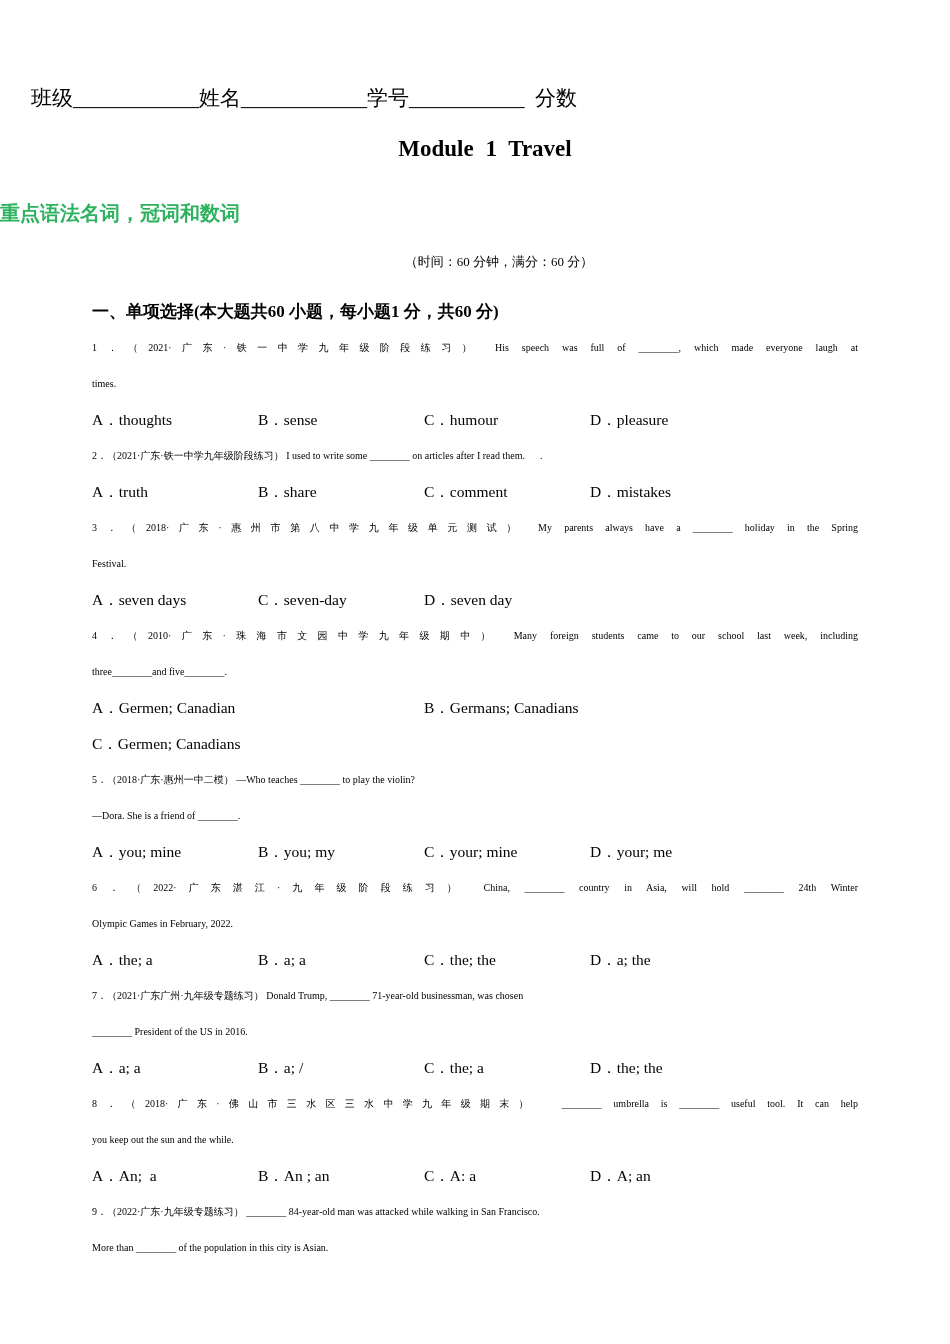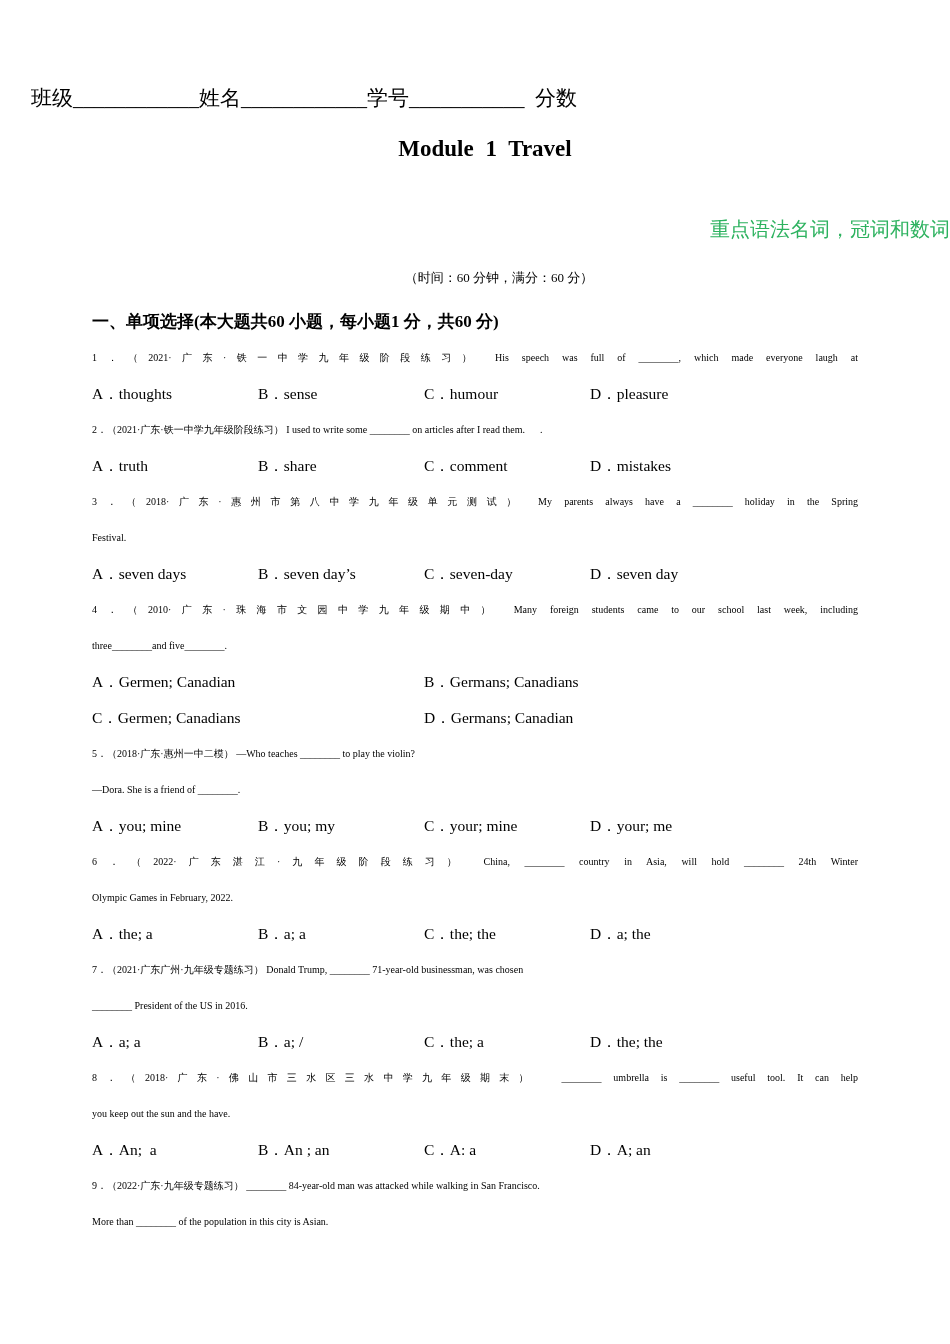--- a/index.html
+++ b/index.html
@@ -22,36 +22,36 @@
   .title {
     margin-top: 22px;
     text-align: center;
     font-size: 23px;
     font-weight: bold;
     line-height: 30px;
     word-spacing: 6px;
     margin-left: 20px;
   }
   .subtitle {
-    margin-top: 50px;
-    text-align: right;
+    margin-top: 34px;
+    text-align: left;
     font-size: 20px;
-    font-weight: normal;
+    font-weight: bold;
     line-height: 30px;
     color: var(--subtitle-green, #2DB25F);
   }
   .meta {
     margin-top: 20px;
     text-align: center;
     font-size: 13px;
     line-height: 28px;
     padding-left: 48px;
   }
   .section-heading {
-    margin-top: 12px;
+    margin-top: 18px;
     font-size: 17px;
     font-weight: bold;
     line-height: 36px;
     white-space: nowrap;
   }
   .qline {
     font-size: 10px;
     line-height: 36px;
     white-space: nowrap;
   }
@@ -80,20 +80,21 @@
   <div class="subtitle">重点语法名词，冠词和数词</div>
 
   <div class="meta">（时间：60 分钟，满分：60 分）</div>
 
   <div class="content">
 
     <div class="section-heading">一、单项选择(本大题共60 小题，每小题1 分，共60 分)</div>
 
     <div>
       <div class="qline stretch">1．（2021·广东·铁一中学九年级阶段练习） His speech was full of ________, which made everyone laugh at</div>
+      <div class="qline">times.</div>
       <div class="opts">
         <span class="opt">A．thoughts</span>
         <span class="opt">B．sense</span>
         <span class="opt">C．humour</span>
         <span class="opt">D．pleasure</span>
       </div>
     </div>
 
     <div>
       <div class="qline">2．（2021·广东·铁一中学九年级阶段练习） I used to write some ________ on articles after I read them.&nbsp;&nbsp;&nbsp;&nbsp;&nbsp;&nbsp;.</div>
@@ -103,34 +104,32 @@
         <span class="opt">C．comment</span>
         <span class="opt">D．mistakes</span>
       </div>
     </div>
 
     <div>
       <div class="qline stretch">3．（2018·广东·惠州市第八中学九年级单元测试） My parents always have a ________ holiday in the Spring</div>
       <div class="qline">Festival.</div>
       <div class="opts">
         <span class="opt">A．seven days</span>
-        <span class="opt">B．seven day’s</span>
         <span class="opt">C．seven-day</span>
         <span class="opt">D．seven day</span>
       </div>
     </div>
 
     <div>
       <div class="qline stretch">4．（2010·广东·珠海市文园中学九年级期中） Many foreign students came to our school last week, including</div>
       <div class="qline">three________and five________.</div>
       <div class="opts two">
         <span class="opt">A．Germen; Canadian</span>
         <span class="opt">B．Germans; Canadians</span>
         <span class="opt">C．Germen; Canadians</span>
-        <span class="opt">D．Germans; Canadian</span>
       </div>
     </div>
 
     <div>
       <div class="qline">5．（2018·广东·惠州一中二模） —Who teaches ________ to play the violin?</div>
       <div class="qline">—Dora. She is a friend of ________.</div>
       <div class="opts">
         <span class="opt">A．you; mine</span>
         <span class="opt">B．you; my</span>
         <span class="opt">C．your; mine</span>
@@ -155,21 +154,21 @@
       <div class="opts">
         <span class="opt">A．a; a</span>
         <span class="opt">B．a; /</span>
         <span class="opt">C．the; a</span>
         <span class="opt">D．the; the</span>
       </div>
     </div>
 
     <div>
       <div class="qline stretch">8．（2018·广东·佛山市三水区三水中学九年级期末）&nbsp;&nbsp;________ umbrella is ________ useful tool. It can help</div>
-      <div class="qline">you keep out the sun and the have.</div>
+      <div class="qline">you keep out the sun and the while.</div>
       <div class="opts">
         <span class="opt">A．An;&nbsp; a</span>
         <span class="opt">B．An ; an</span>
         <span class="opt">C．A: a</span>
         <span class="opt">D．A; an</span>
       </div>
     </div>
 
     <div>
       <div class="qline">9．（2022·广东·九年级专题练习） ________ 84-year-old man was attacked while walking in San Francisco.</div>

